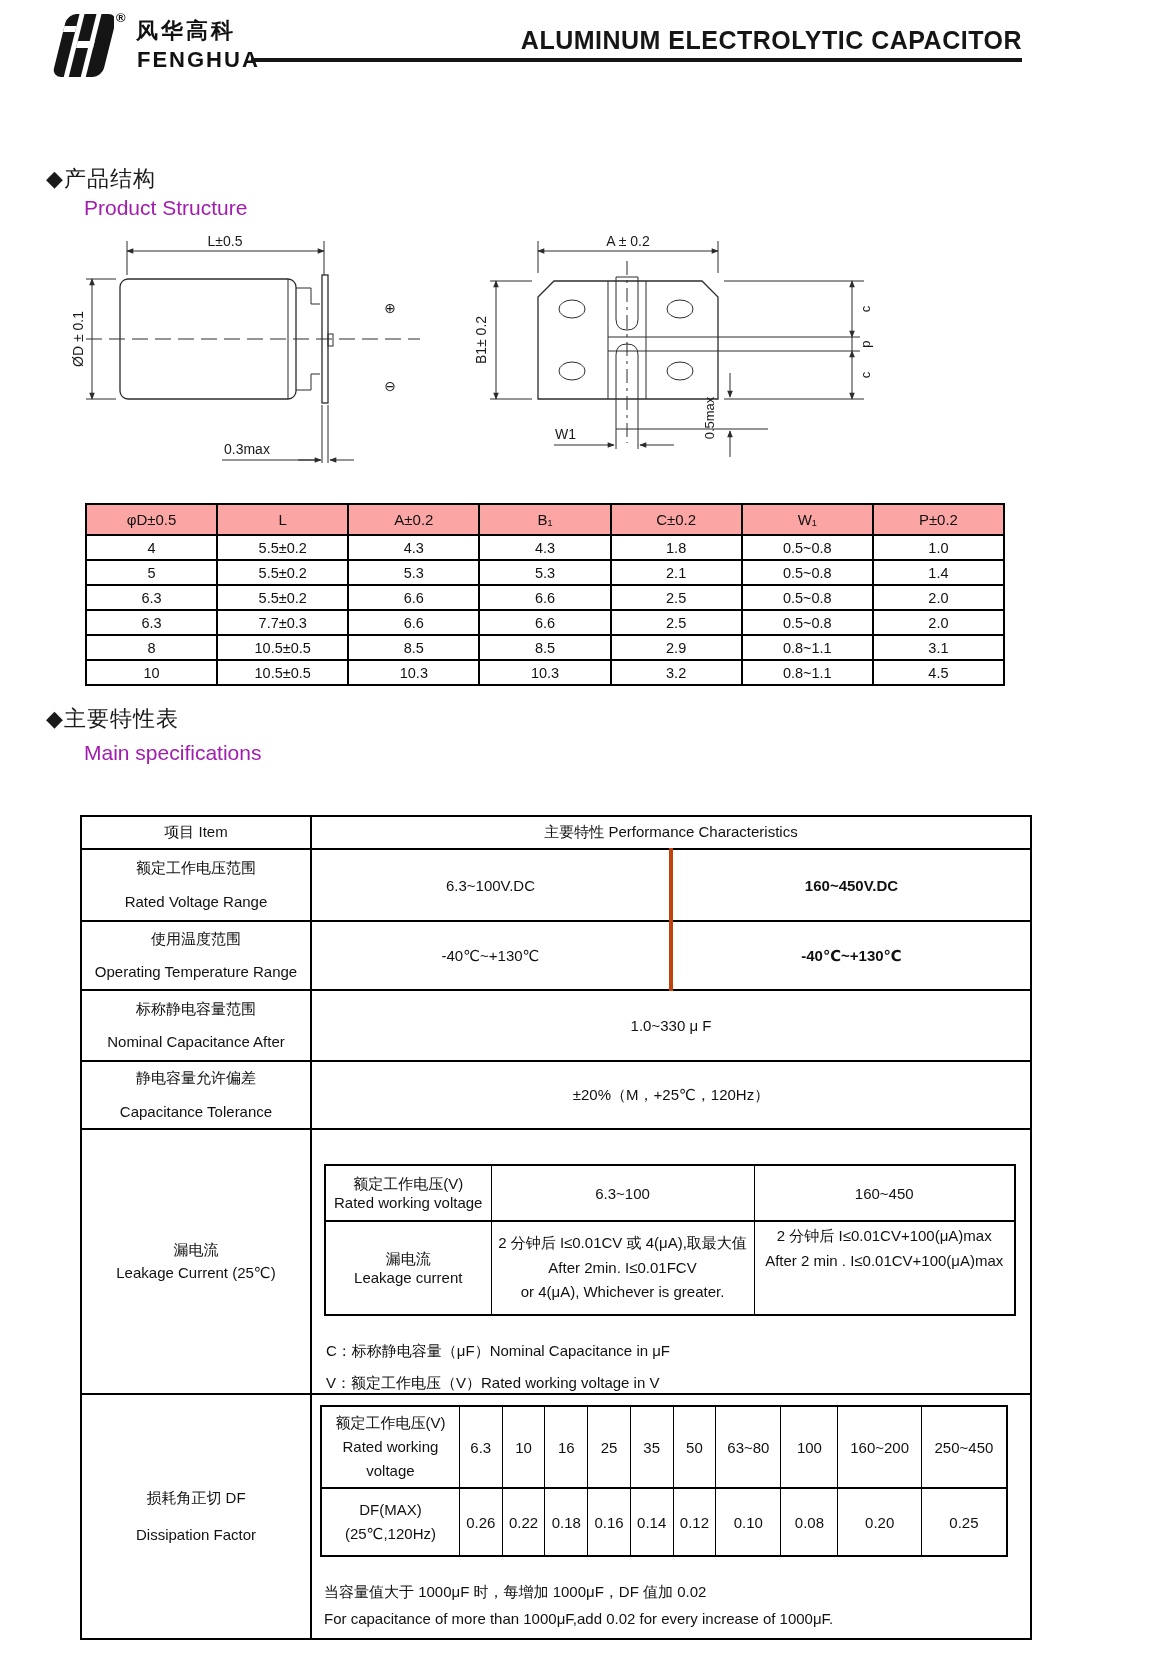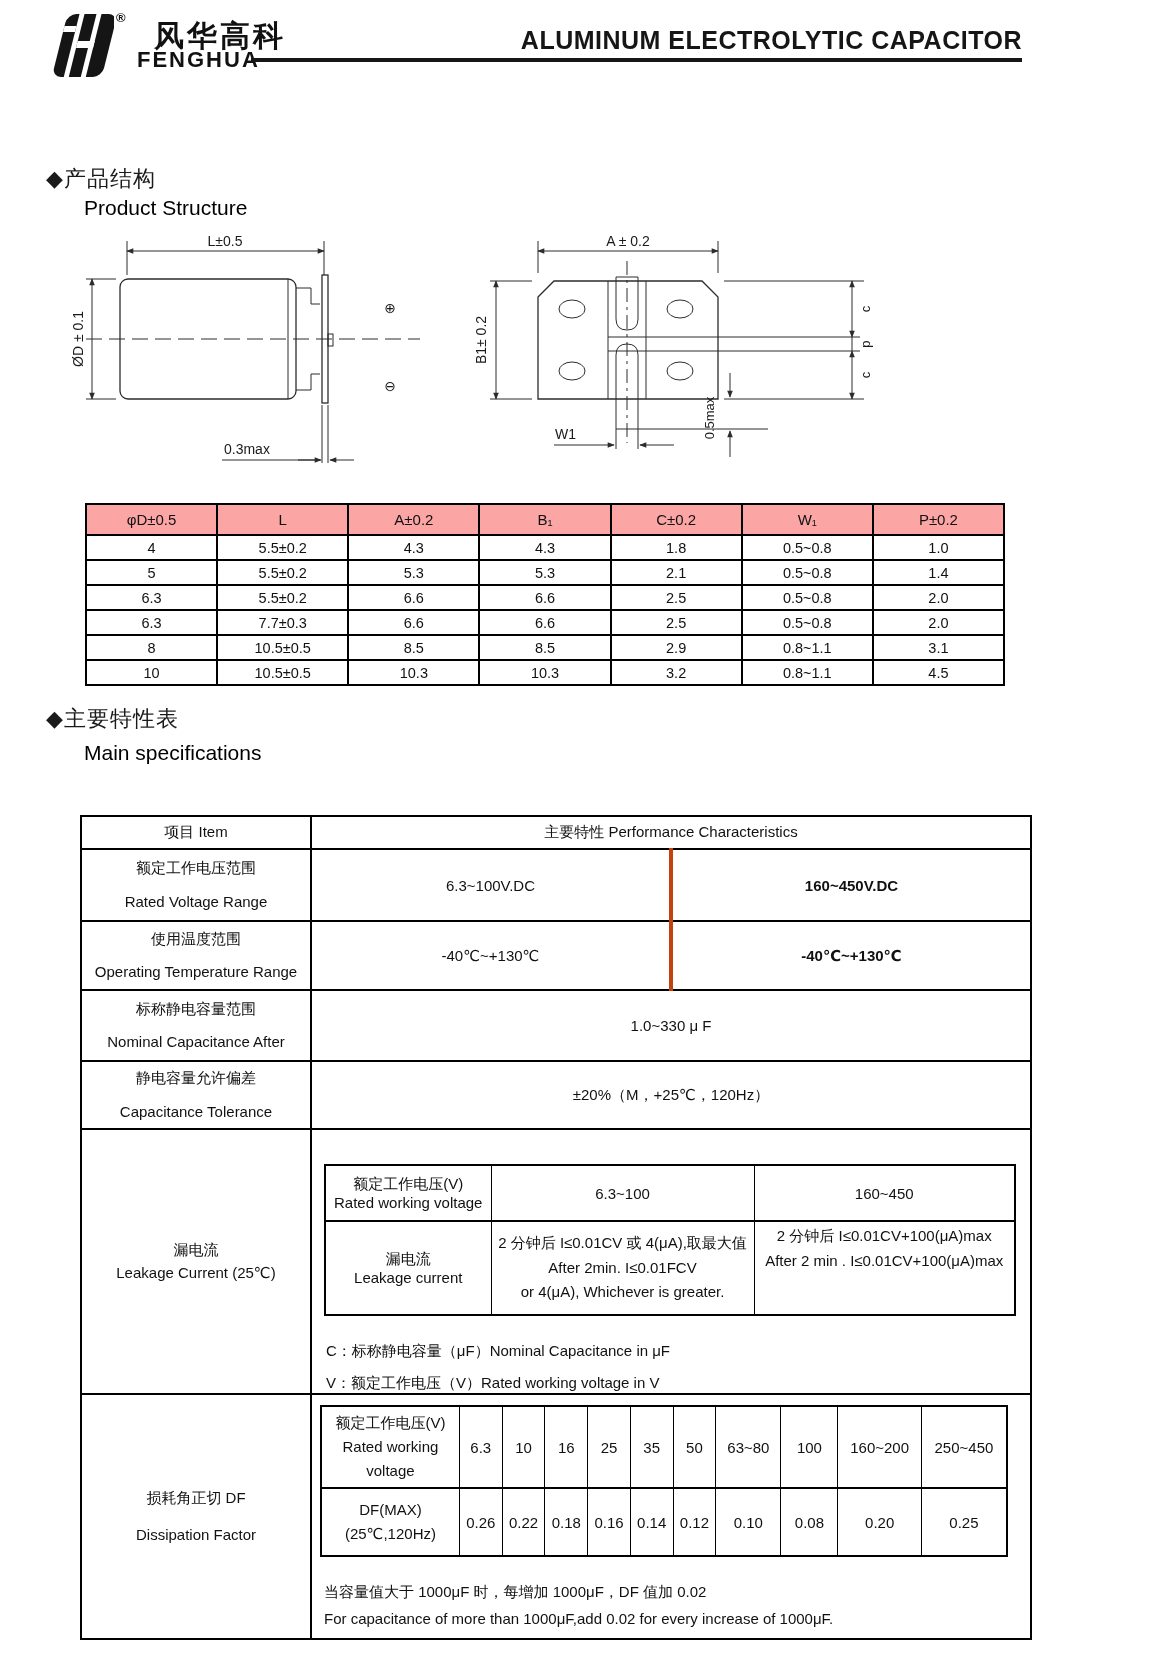--- a/index.html
+++ b/index.html
@@ -6,28 +6,28 @@
   .page{
     position:relative;width:1149px;height:1659px;background:#ffffff;
     font-family:"Liberation Sans","DejaVu Sans",sans-serif;color:#111;overflow:hidden;
     margin:0 auto;
   }
   .abs{position:absolute;}
 
   
   .logo-svg{left:50px;top:12px;}
   .regmark{left:116px;top:10px;font-size:13px;font-weight:bold;}
-  .brand-cn{left:136px;top:16px;font-size:30px;font-weight:bold;letter-spacing:3px;margin-left:18px;}
+  .brand-cn{left:136px;top:16px;font-size:22px;font-weight:bold;letter-spacing:3px;}
   .brand-en{left:137px;top:47px;font-size:22px;font-weight:bold;letter-spacing:2px;}
   .header-rule{left:251px;top:58px;width:771px;height:4px;background:#161616;}
   .doc-title{left:500px;top:26px;width:522px;text-align:right;font-size:25px;font-weight:bold;color:#161616;letter-spacing:0.5px;}
 
   
   .sec-cn{font-size:22px;color:#1a1a1a;letter-spacing:1px;}
-  .sec-en{font-size:21px;color:#000000;}
+  .sec-en{font-size:21px;color:#a21caf;}
   .s1-cn{left:46px;top:164px;}
   .s1-en{left:84px;top:196px;}
   .s2-cn{left:46px;top:704px;}
   .s2-en{left:84px;top:741px;}
 
   
   .draw-left{left:72px;top:233px;}
   .draw-right{left:468px;top:233px;}
   svg .ln{stroke:#2c2c2c;stroke-width:1.3;fill:none;}
   svg .thin{stroke:#2c2c2c;stroke-width:1;fill:none;}

